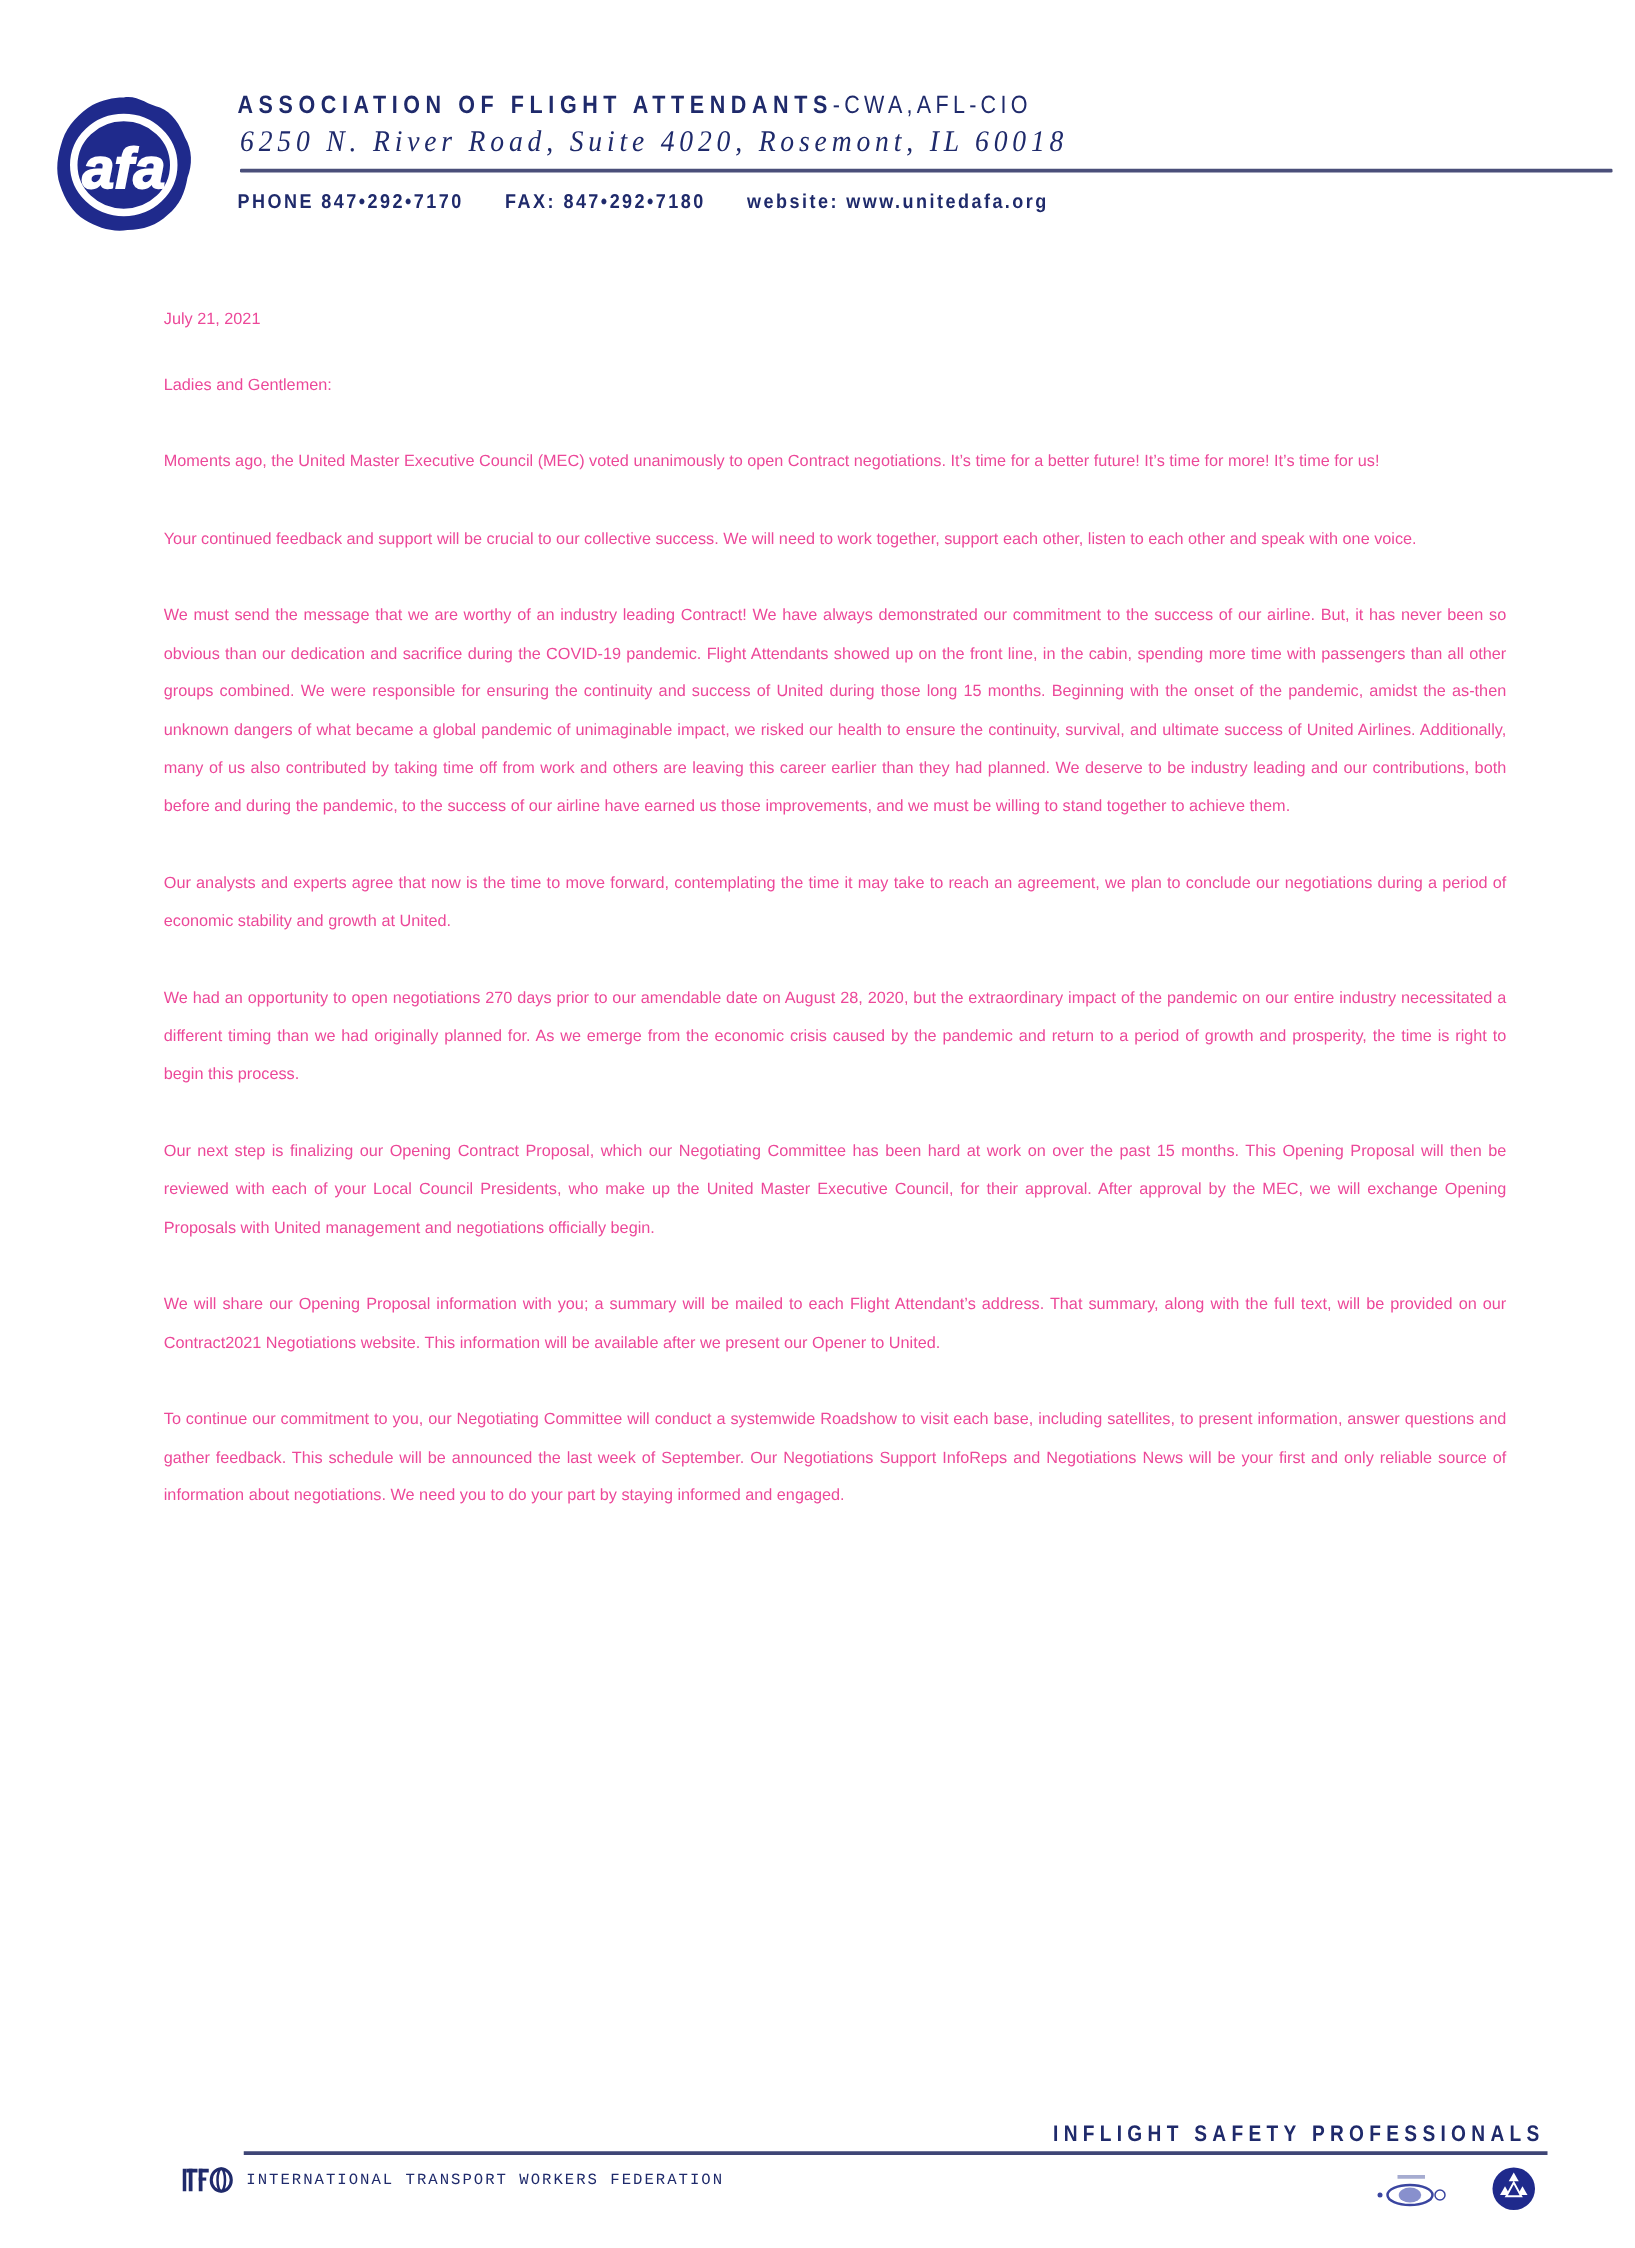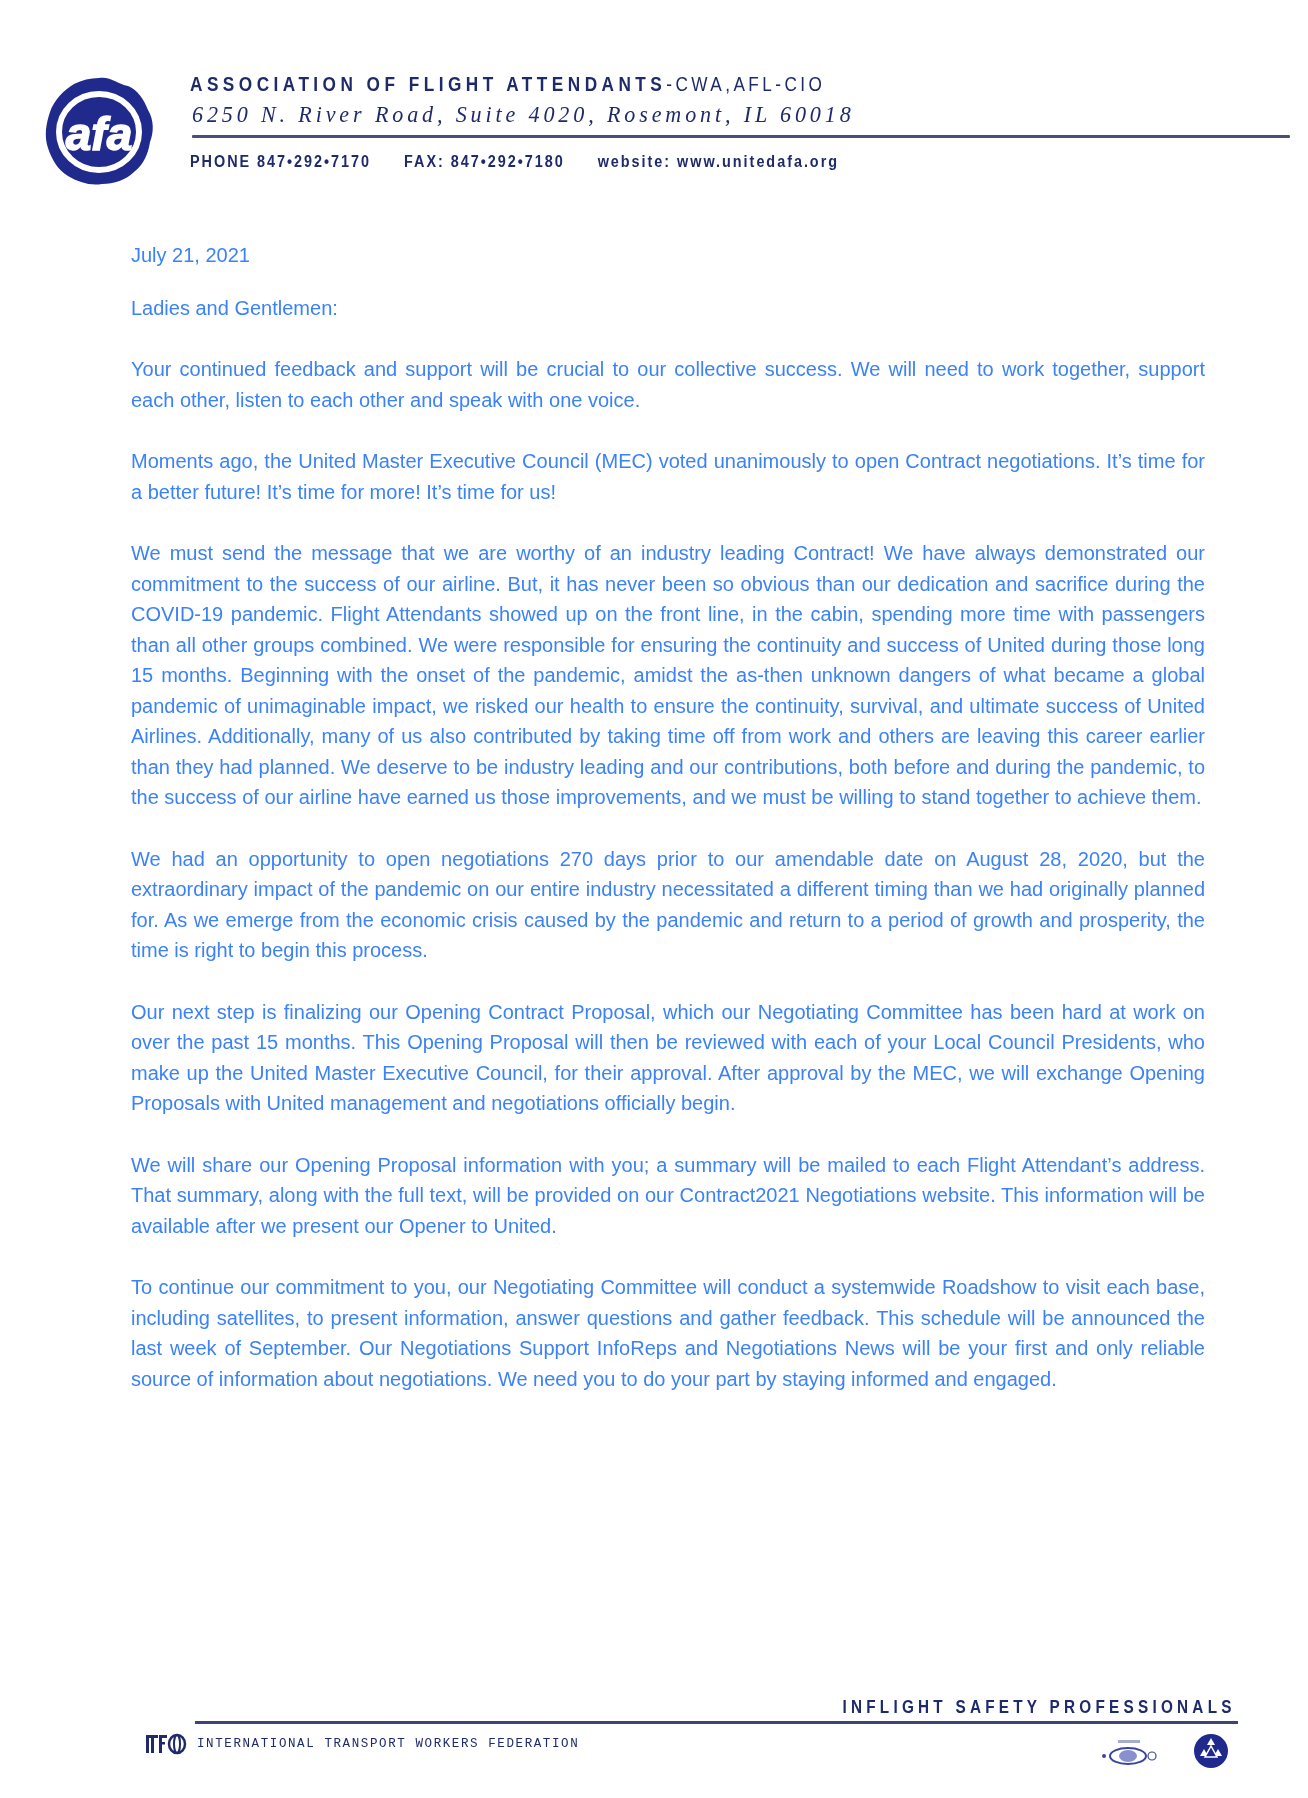--- a/index.html
+++ b/index.html
@@ -26,22 +26,22 @@
     position: absolute; left: 190px; top: 153px;
     font-family: "Liberation Sans", sans-serif; font-weight: bold;
     font-size: 16px; color: #1f2a6b; letter-spacing: 2.2px; white-space: nowrap;
     transform: scaleX(0.9); transform-origin: left top;
   }
   .contact-line span { margin-right: 30px; }
 
   
   .letter {
     position: absolute; left: 131px; top: 240px; width: 1074px;
-    font-family: "Liberation Sans", sans-serif; font-size: 20px; line-height: 30.5px;
-    color: #3b82f6;
+    font-family: "Liberation Sans", sans-serif; font-size: 13px; line-height: 30.5px;
+    color: #ec4899;
   }
   .letter p { margin: 0 0 31px 0; text-align: justify; }
   .letter p.date { margin-bottom: 22px; }
   .letter p.salutation { margin-bottom: 31px; }
 
   
   .tagline {
     position: absolute; right: 72px; top: 1697px;
     font-family: "Liberation Sans", sans-serif; font-weight: bold;
     font-size: 18px; letter-spacing: 5px; color: #1f2a6b; white-space: nowrap;
@@ -76,23 +76,24 @@
   <div class="header-rule"></div>
   <div class="contact-line">
     <span>PHONE 847•292•7170</span>
     <span>FAX: 847•292•7180</span>
     <span>website: www.unitedafa.org</span>
   </div>
 
   <div class="letter">
     <p class="date">July  21, 2021</p>
     <p class="salutation">Ladies and Gentlemen:</p>
+    <p>Moments ago, the United Master Executive Council (MEC) voted unanimously to open Contract negotiations. It’s time for a better future! It’s time for more! It’s time for us!</p>
     <p>Your continued feedback and support will be crucial to our collective success. We will need to work together, support each other, listen to each other and speak with one voice.</p>
-    <p>Moments ago, the United Master Executive Council (MEC) voted unanimously to open Contract negotiations. It’s time for a better future! It’s time for more! It’s time for us!</p>
     <p>We must send the message that we are worthy of an industry leading Contract! We have always demonstrated our commitment to the success of our airline. But, it has never been so obvious than our dedication and sacrifice during the COVID-19 pandemic.  Flight Attendants showed up on the front line, in the cabin, spending more time with passengers than all other groups combined. We were responsible for ensuring the continuity and success of United during those long 15 months. Beginning with the onset of the pandemic, amidst the as-then unknown dangers of what became a global pandemic of unimaginable impact, we risked our health to ensure the continuity, survival, and ultimate success of United Airlines. Additionally, many of us also contributed by taking time off from work and others are leaving this career earlier than they had planned. We deserve to be industry leading and our contributions, both before and during the pandemic, to the success of our airline have earned us those improvements, and we must be willing to stand together to achieve them.</p>
+    <p>Our analysts and experts agree that now is the time to move forward, contemplating the time it may take to reach an agreement, we plan to conclude our negotiations during a period of economic stability and growth at United.</p>
     <p>We had an opportunity to open negotiations 270 days prior to our amendable date on August 28, 2020, but the extraordinary impact of the pandemic on our entire industry necessitated a different timing than we had originally planned for. As we emerge from the economic crisis caused by the pandemic and return to a period of growth and prosperity, the time is right to begin this process.</p>
     <p>Our next step is finalizing our Opening Contract Proposal, which our Negotiating Committee has been hard at work on over the past 15 months. This Opening Proposal will then be reviewed with each of your Local Council Presidents, who make up the United Master Executive Council, for their approval. After approval by the MEC, we will exchange Opening Proposals with United management and negotiations officially begin.</p>
     <p>We will share our Opening Proposal information with you; a summary will be mailed to each Flight Attendant’s address. That summary, along with the full text, will be provided on our Contract2021 Negotiations website.  This information will be available after we present our Opener to United.</p>
     <p>To continue our commitment to you, our Negotiating Committee will conduct a systemwide Roadshow to visit each base, including satellites, to present information, answer questions and gather feedback. This schedule will be announced the last week of September. Our Negotiations Support InfoReps and Negotiations News will be your first and only reliable source of information about negotiations. We need you to do your part by staying informed and engaged.</p>
   </div>
 
   <div class="tagline">INFLIGHT SAFETY PROFESSIONALS</div>
   <div class="footer-rule"></div>
 
   <div class="itf-logo">

